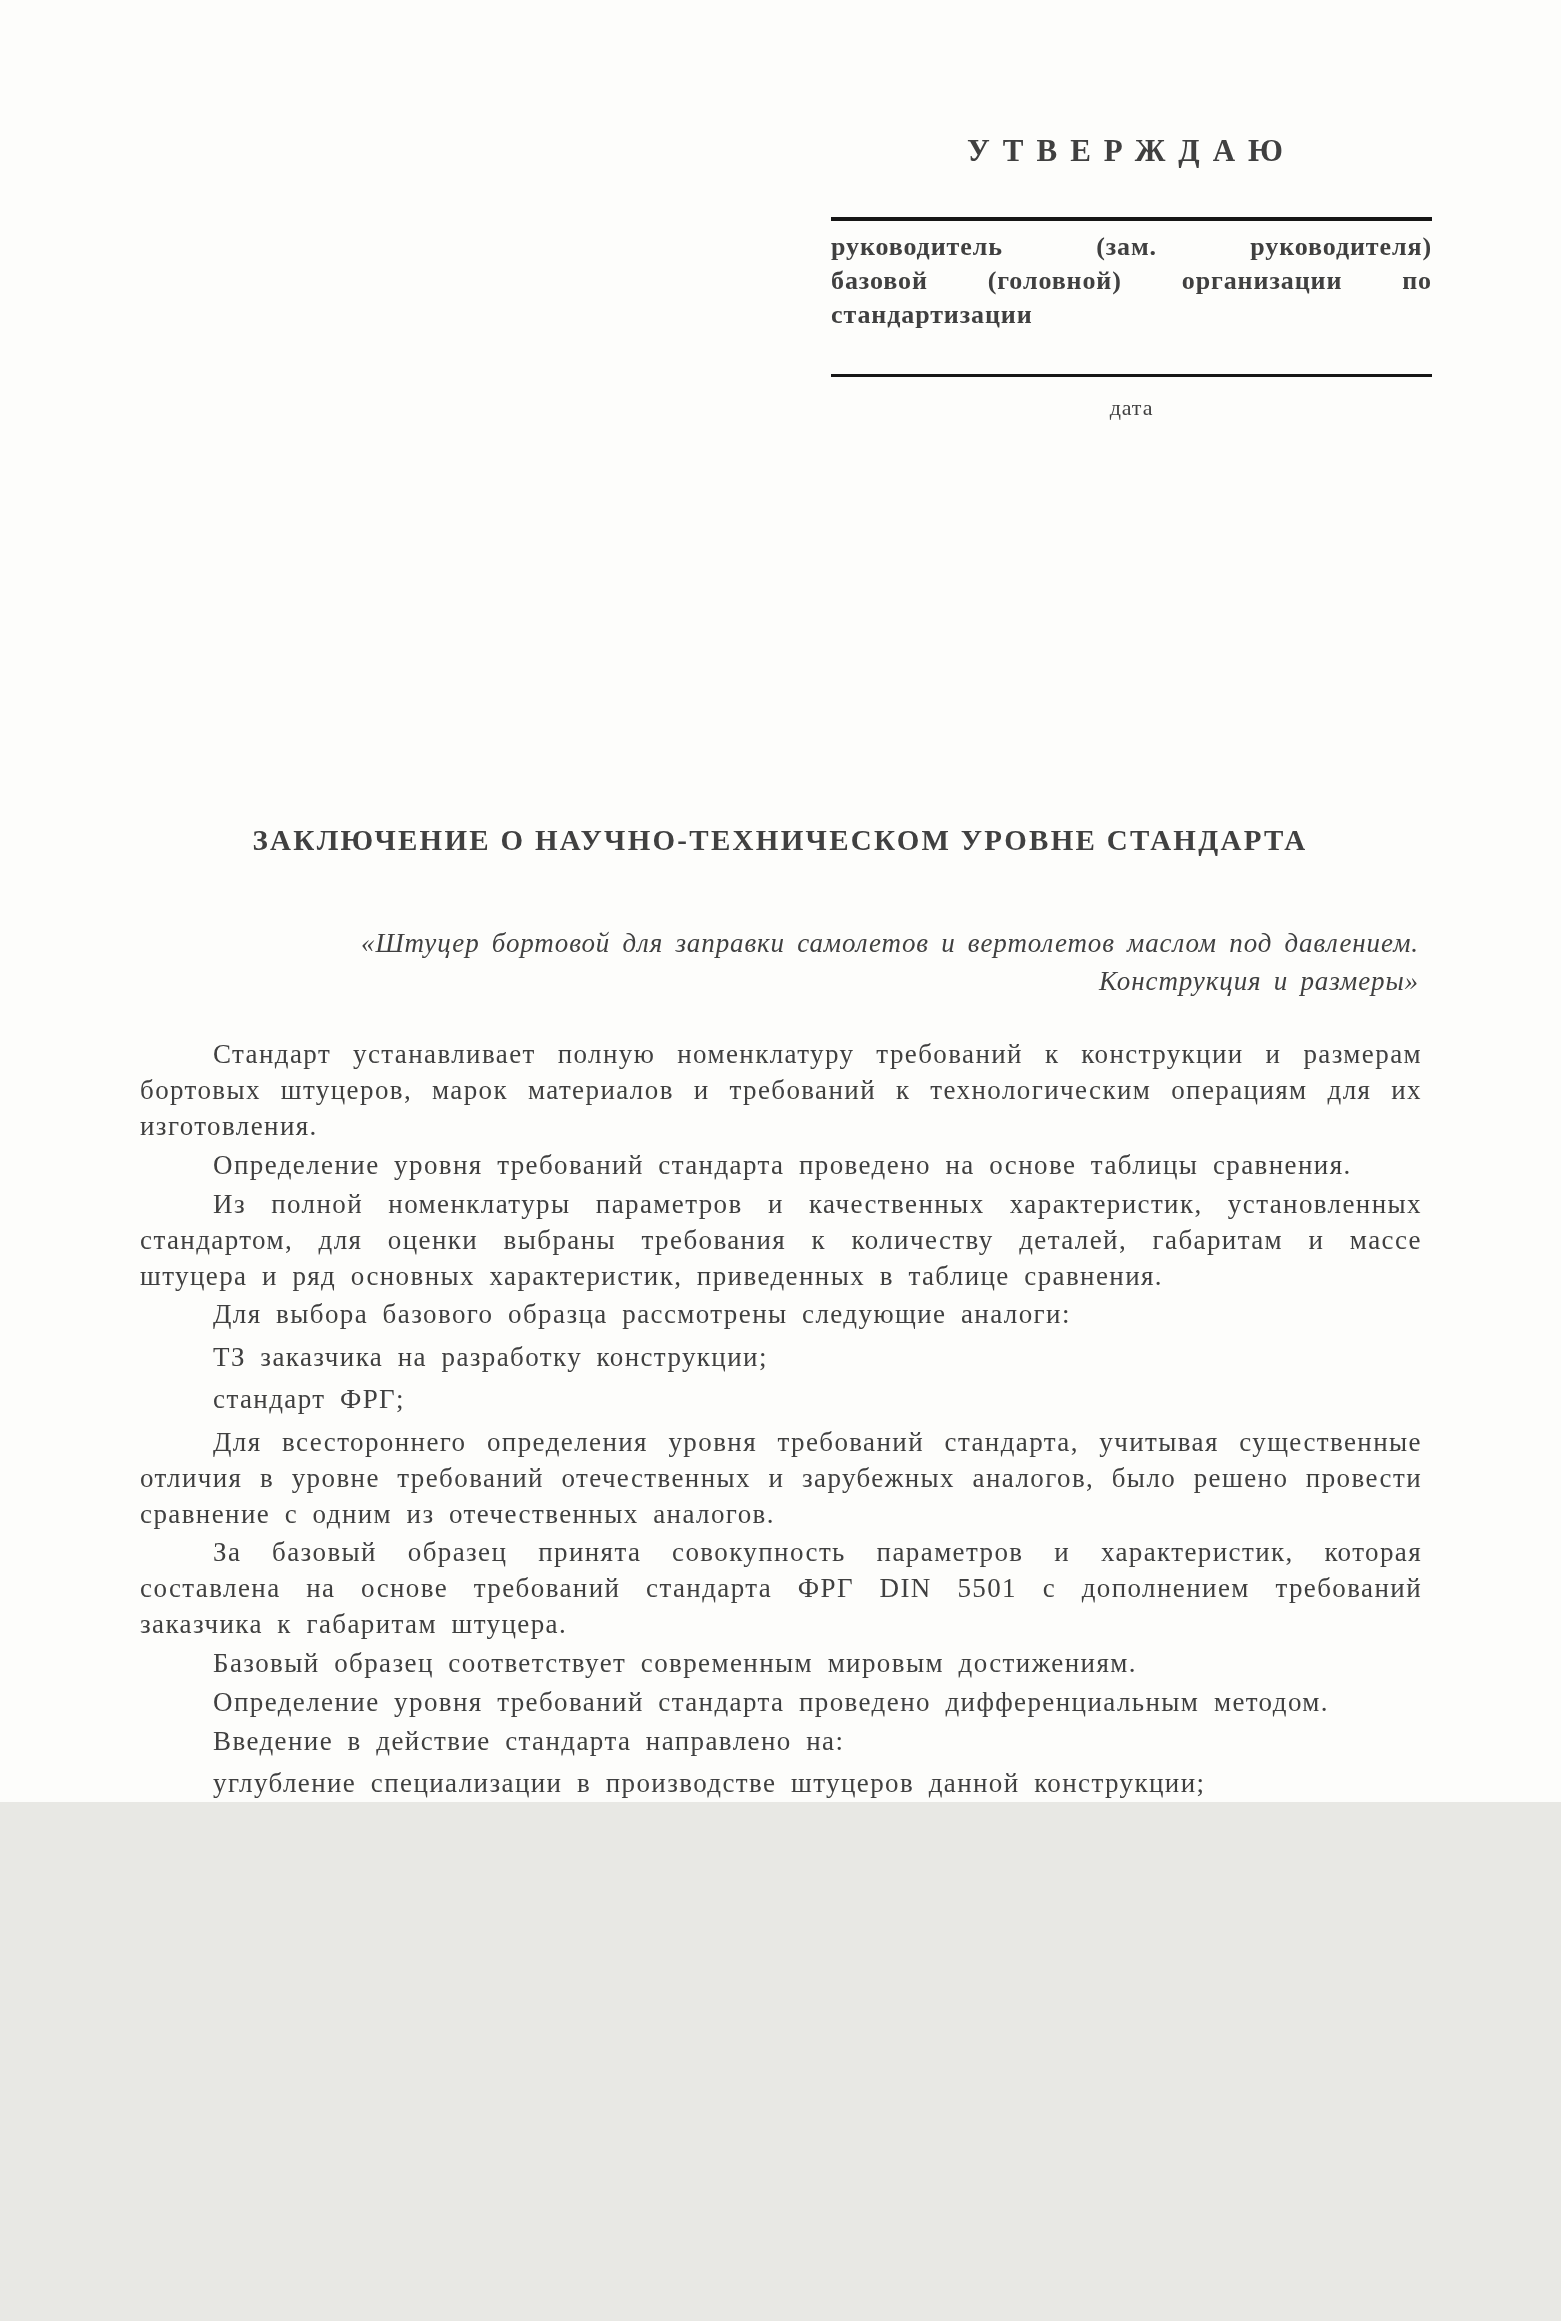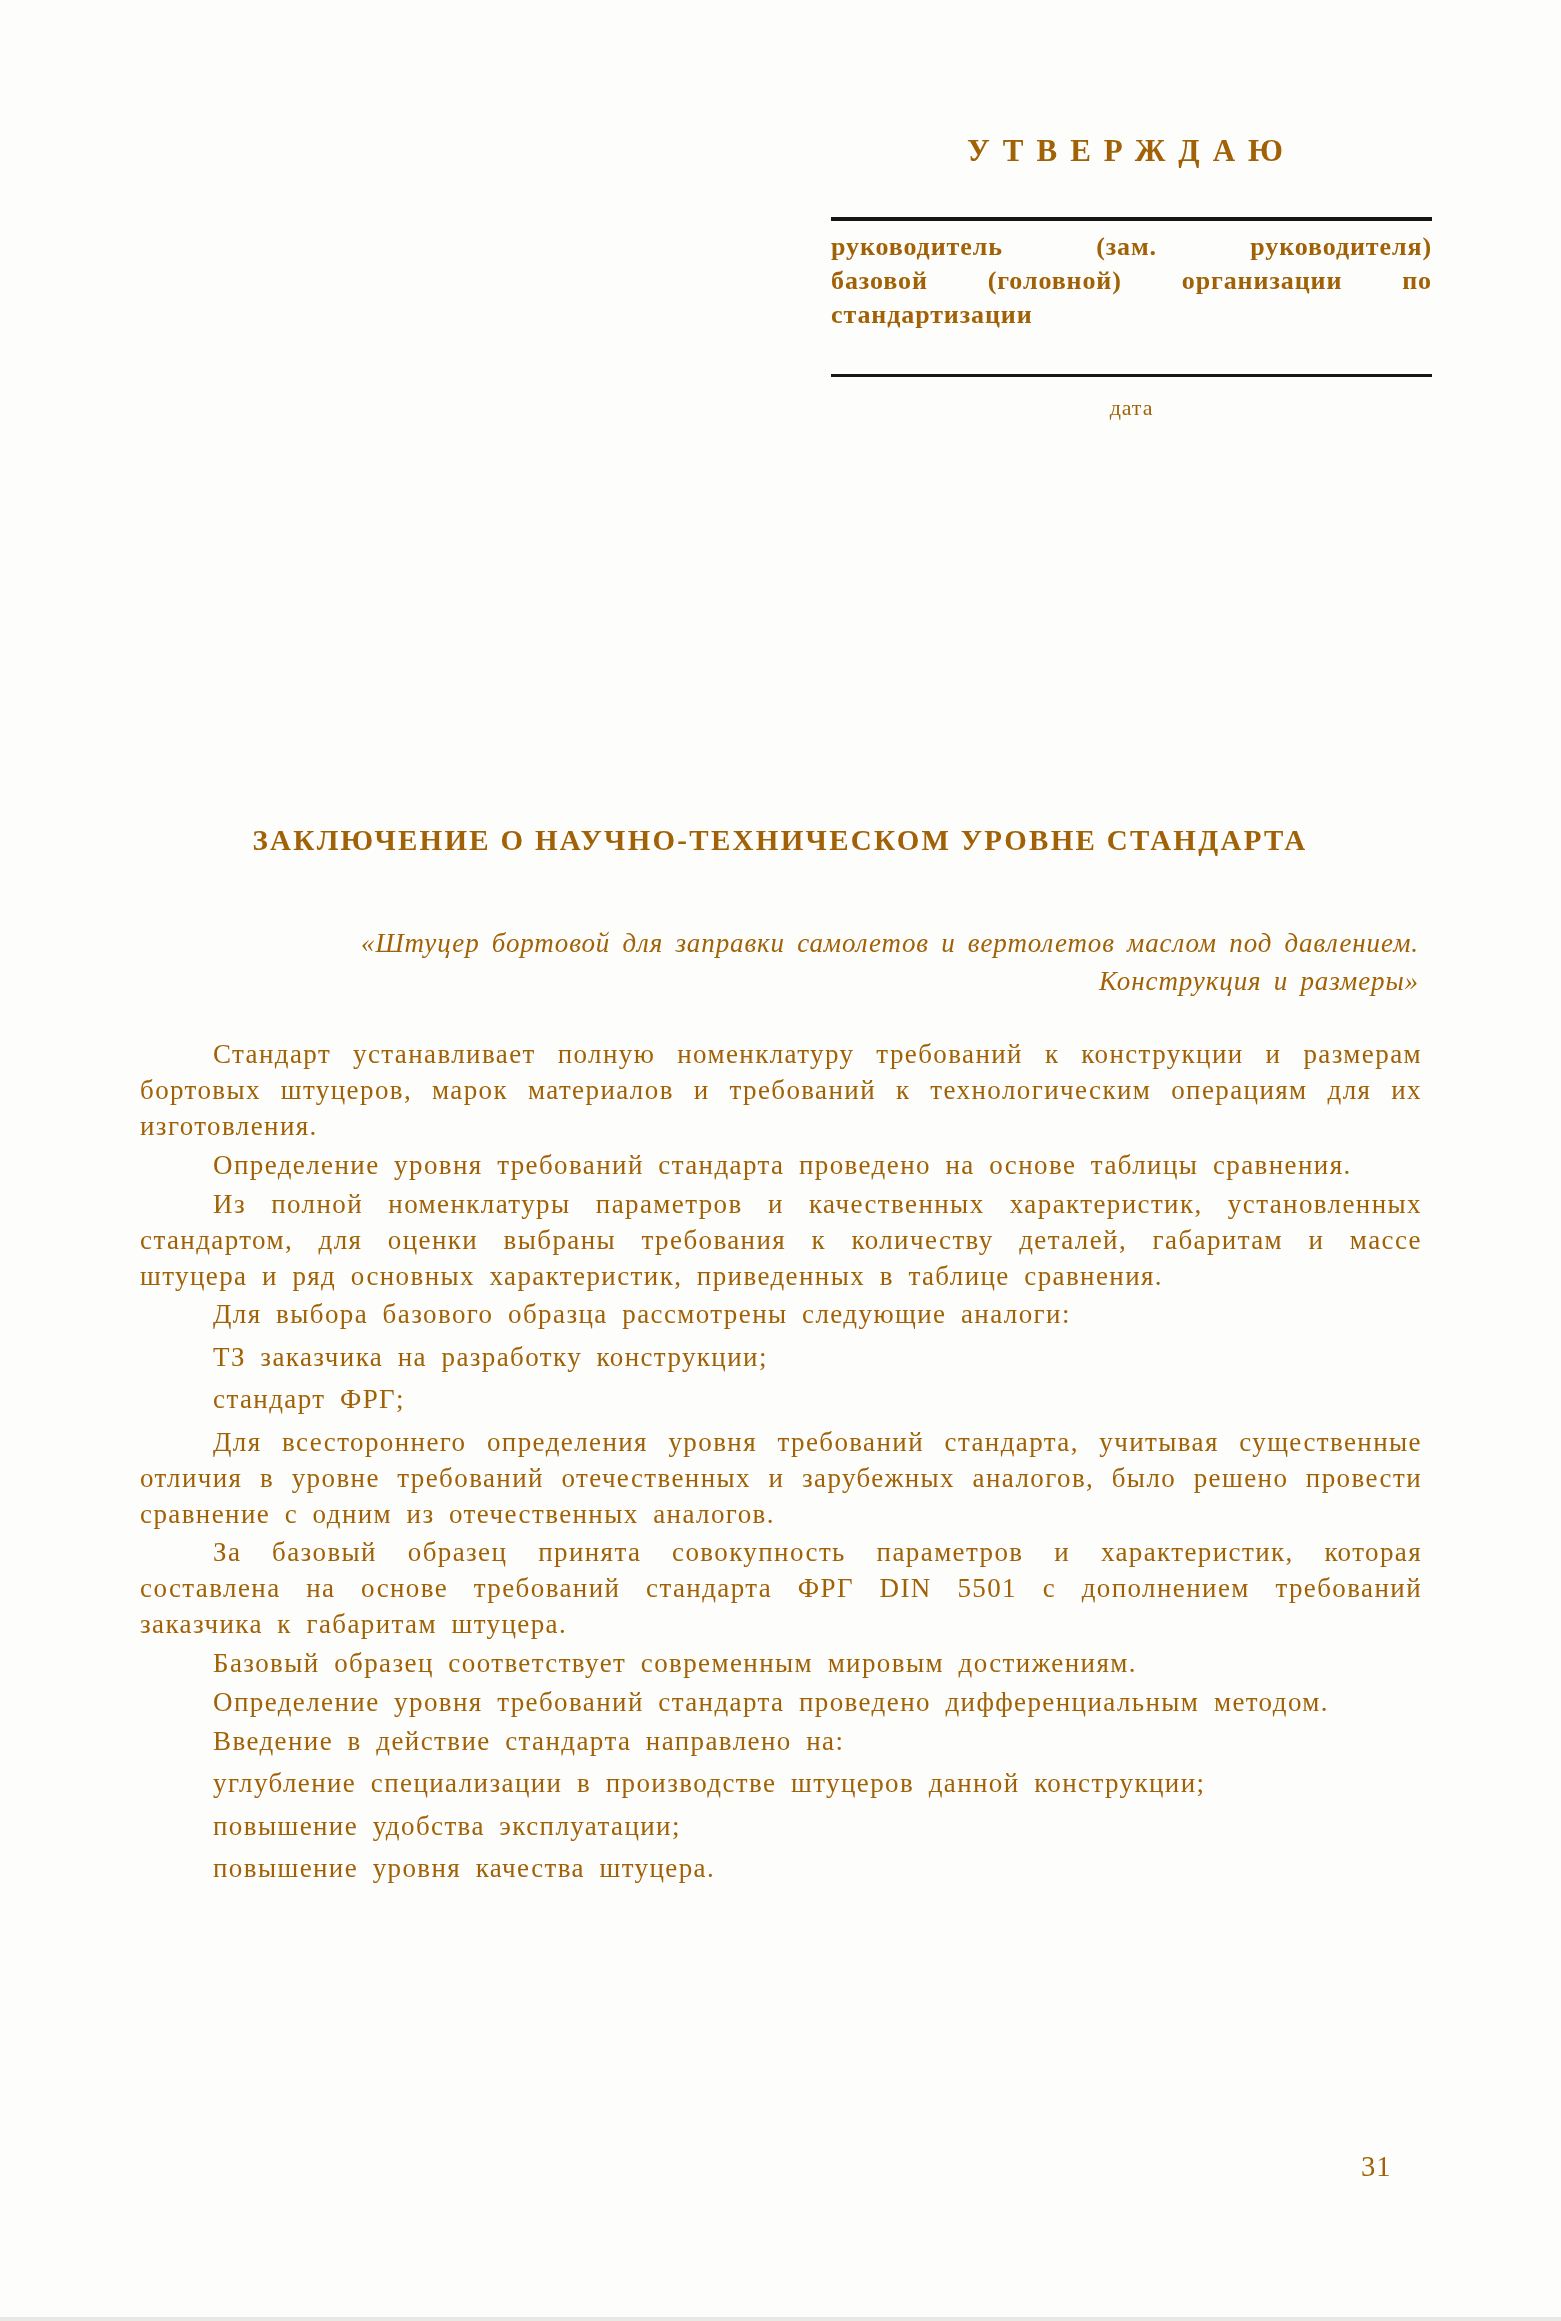--- a/index.html
+++ b/index.html
@@ -1,22 +1,22 @@
 <!DOCTYPE html>
 <html lang="ru" style="font-size:14.7px"><head>
 <meta charset="utf-8">
 <style>
   html, body { margin: 0; padding: 0; background: #e8e8e4; }
   .page {
     position: relative;
     width: 1561px;
-    height: 2317px;
+    height: 1802px;
     margin: 0 auto;
     background: #fdfdfb;
-    color: #a16207;
+    color: #404040;
     font-family: "Liberation Serif", "DejaVu Serif", serif;
     overflow: hidden;
   }
 
   
   .approval {
     position: absolute;
     left: 831px;
     top: 132px;
     width: 601px;

